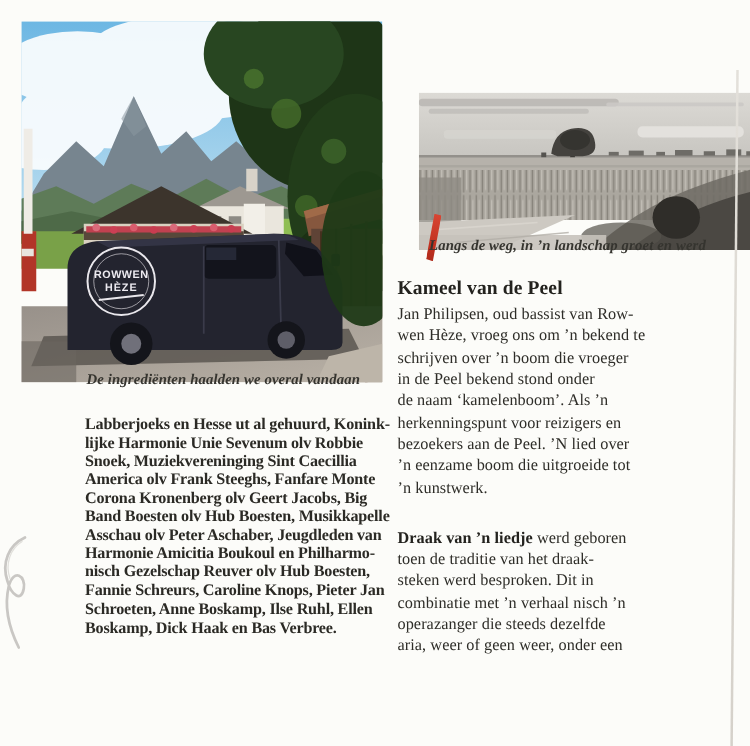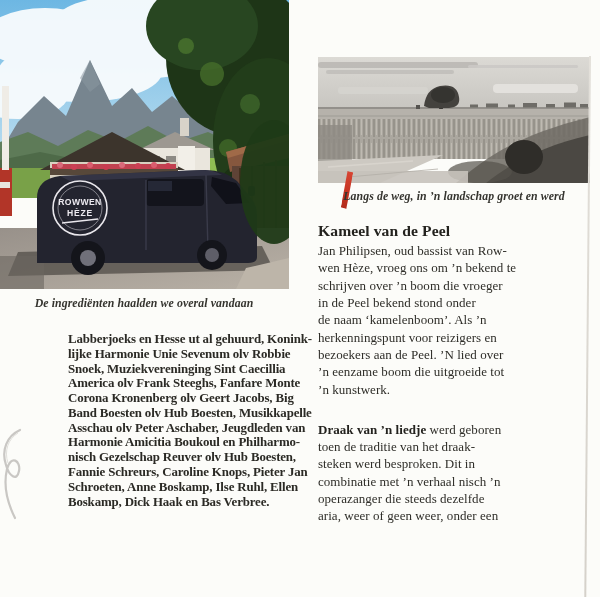--- a/index.html
+++ b/index.html
@@ -3,32 +3,32 @@
 <meta charset="utf-8">
 <style>
   html,body { margin:0; padding:0; background:#e8e6e2; }
   .spread {
     position:relative; width:600px; height:597px;
     background:#fcfcf9; overflow:hidden;
     font-family:"Liberation Serif", serif;
     color:#2c2b26;
   }
   .abs { position:absolute; }
-  figure { margin:0; }
+  figure { margin:17px; }
 
   
   .left-photo { left:0; top:0; width:289px; height:289px; overflow:hidden; }
   .left-photo svg { display:block; width:100%; height:100%; }
 
   
   .caption {
     font-style:italic; font-weight:bold; font-size:11.8px;
     color:#35342f; letter-spacing:0.1px; white-space:nowrap;
   }
-  .left-caption { left:0; top:296px; width:288px; text-align:center; }
+  .left-caption { left:0; top:296px; width:288px; text-align:right; }
   .right-caption { left:318px; top:189px; width:272px; text-align:center; }
 
   
   .credits {
     left:68px; top:332px; width:230px;
     font-weight:bold; font-size:12.9px; line-height:14.78px;
     color:#2b2a25; letter-spacing:-0.15px;
   }
   .ln { white-space:nowrap; }
 

